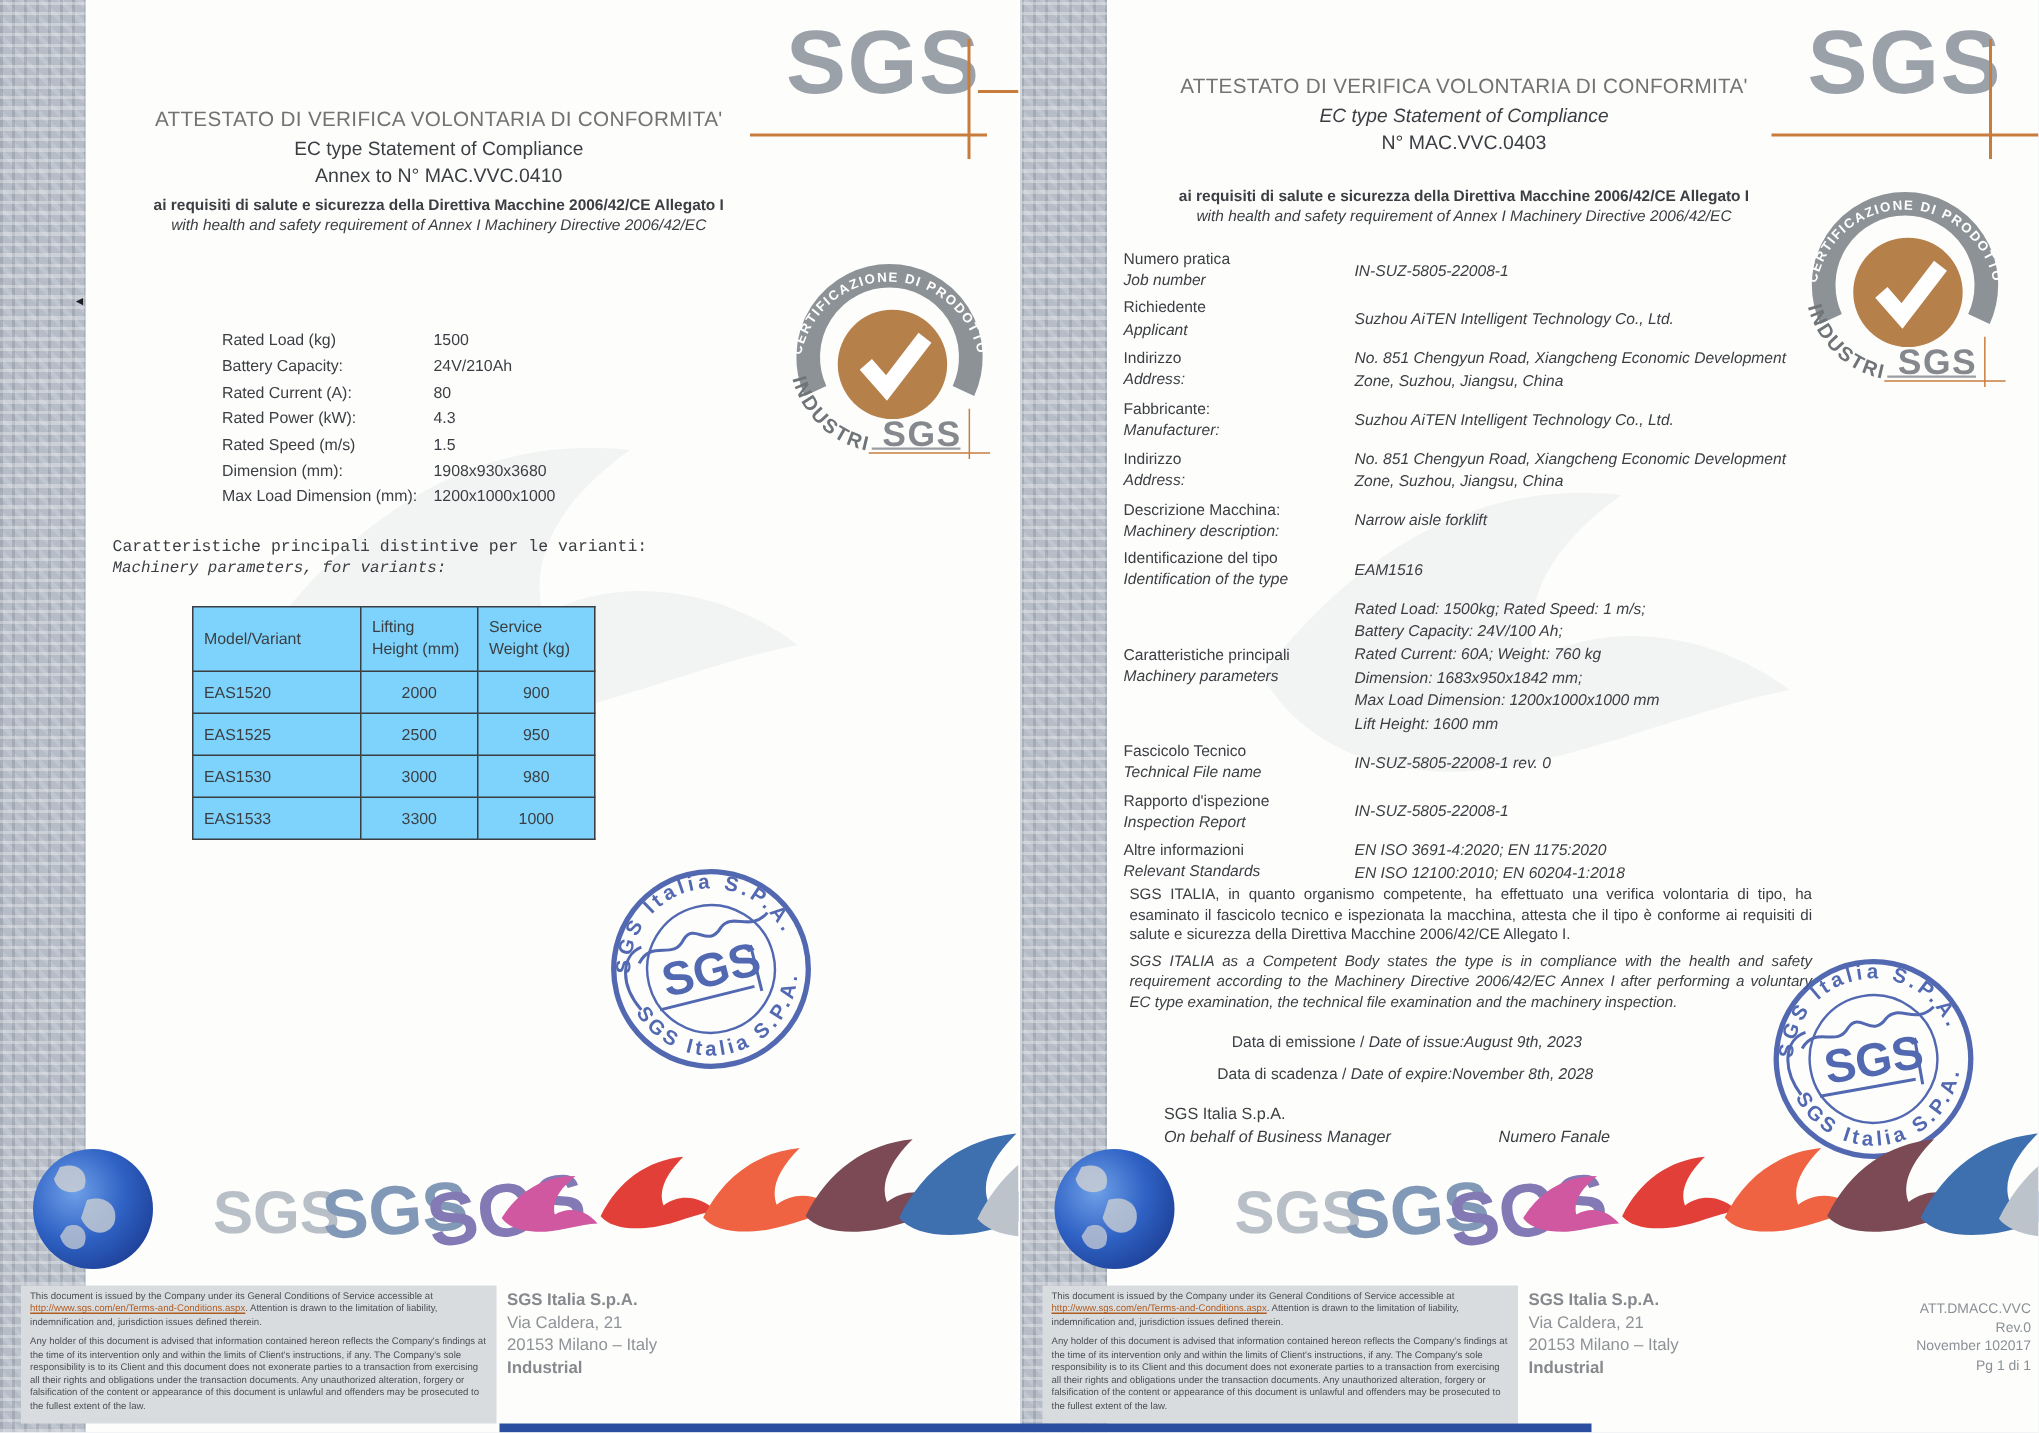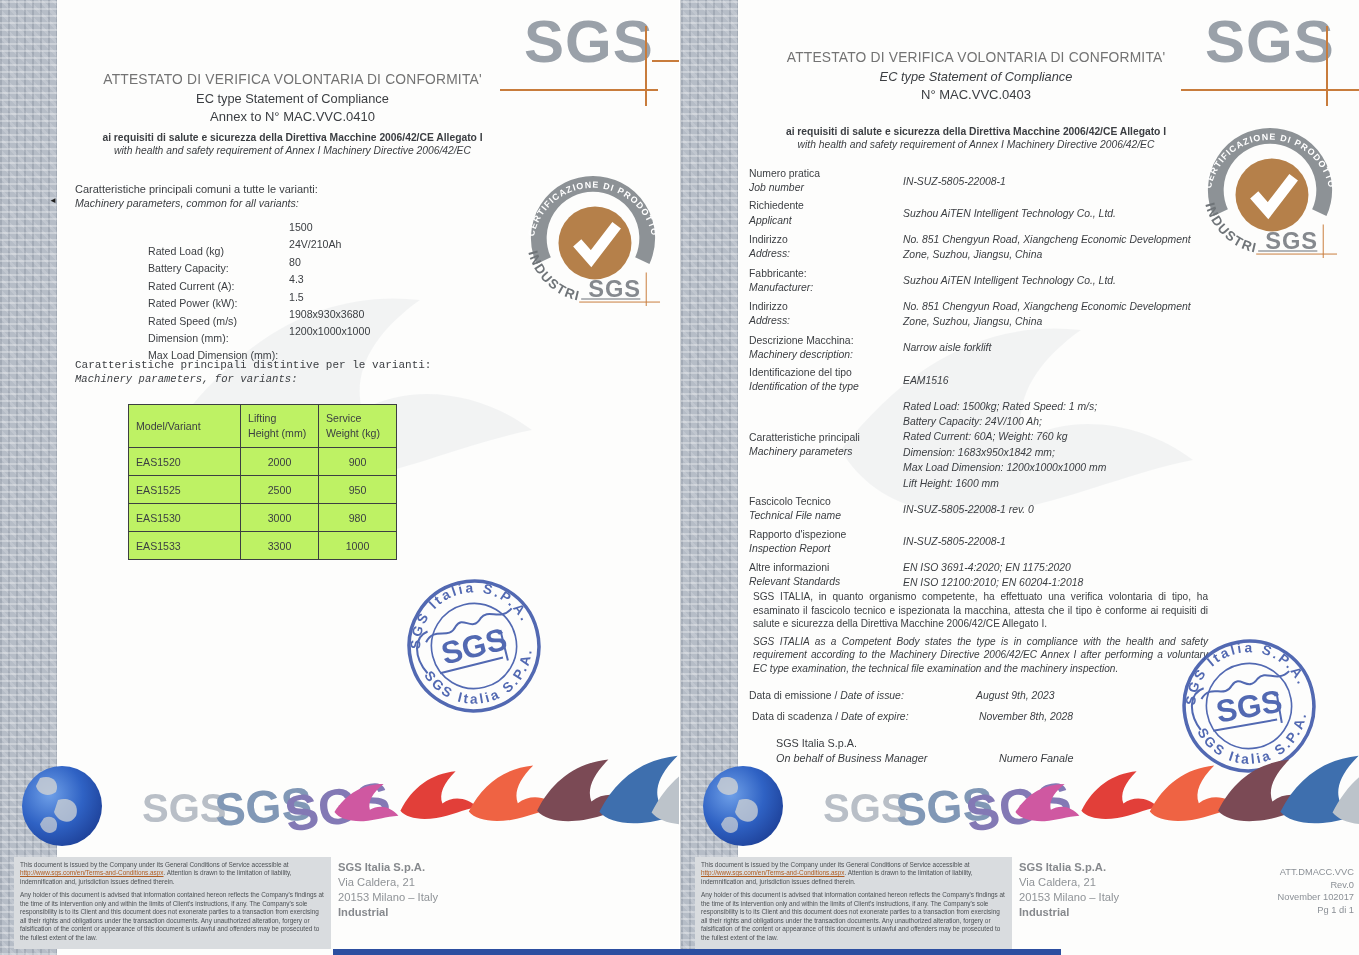--- a/index.html
+++ b/index.html
@@ -21,37 +21,37 @@
   .t2{font-size:12.8px;margin-top:4px;}
   .t2.i{font-style:italic;}
   .t3{font-size:13px;margin-top:3px;}
   .reqit{font-size:10.3px;font-weight:bold;margin-top:8px;}
   .reqen{font-size:10.3px;font-style:italic;margin-top:2px;}
   .sec{position:absolute;}
   .secit{font-size:11px;}
   .secen{font-size:10.6px;font-style:italic;margin-top:2px;}
   .params{position:absolute;}
   .params .row{display:flex;height:17.4px;font-size:10.6px;}
-  .params .lab{width:141px;flex:none;margin-top:24px;}
-  table.variants{border-collapse:collapse;font-size:10.6px;background:#bef264;}
+  .params .lab{width:141px;flex:none;}
+  table.variants{border-collapse:collapse;font-size:10.6px;background:#7dd3fc;}
   .variants th,.variants td{border:1.2px solid #3c3f42;padding:2px 7px;}
   .variants th{font-weight:normal;text-align:left;white-space:pre-line;height:38px;vertical-align:middle;line-height:15px;}
   .variants td{height:23px;}
   .variants td.num{text-align:center;}
   .fields{position:absolute;}
   .frow{display:flex;align-items:center;margin-bottom:4px;font-size:10.4px;}
   .flab{width:154px;flex:none;line-height:14.2px;}
   .flab .en{font-style:italic;display:block;}
   .flab .it{display:block;}
   .fval{font-style:italic;white-space:pre-line;line-height:15.4px;width:308px;}
   .paras{position:absolute;}
   .para{font-size:10.1px;line-height:13.5px;text-align:justify;margin:4px;}
   .para.en{font-style:italic;}
   .dline{display:flex;font-size:10.4px;position:absolute;}
-  .dlab{width:227px;flex:none;}
+  .dlab{width:227px;flex:none;text-align:right;}
   .i{font-style:italic;}
   .sigtxt{position:absolute;font-size:10.8px;}
   .stamp{position:absolute;width:152px;height:152px;color:#3b55a8;opacity:.88;}
   .ringtext{font-size:13.5px;font-weight:bold;letter-spacing:2.5px;fill:currentColor;font-family:"Liberation Sans",sans-serif;}
   .stampsgs{font-size:31px;font-weight:800;fill:currentColor;font-family:"Liberation Sans",sans-serif;}
   .certmark{position:absolute;width:138px;height:138px;}
   .cmArcText{font-size:9px;font-weight:bold;fill:#ffffff;letter-spacing:1.1px;font-family:"Liberation Sans",sans-serif;}
   .cmIndText{font-size:13.5px;font-weight:800;fill:#6f7478;letter-spacing:1.4px;font-family:"Liberation Sans",sans-serif;}
   .cmSgs{font-size:24px;font-weight:800;fill:#85898e;letter-spacing:1px;font-family:"Liberation Sans",sans-serif;}
   .band{position:absolute;left:0;top:748px;width:679px;height:112px;}
@@ -95,24 +95,20 @@
     <div class="croph" style="left:652px;top:60px;width:27px;"></div>
 
     <div class="hdr" style="left:60px;top:72px;width:465px;">
       <div class="t1">ATTESTATO DI VERIFICA VOLONTARIA DI CONFORMITA'</div>
       <div class="t2">EC type Statement of Compliance</div>
       <div class="t3">Annex to N° MAC.VVC.0410</div>
       <div class="reqit">ai requisiti di salute e sicurezza della Direttiva Macchine 2006/42/CE Allegato I</div>
       <div class="reqen">with health and safety requirement of Annex I Machinery Directive 2006/42/EC</div>
     </div>
 
-    <div class="sec" style="left:75px;top:183px;">
-      <div class="secit">Caratteristiche principali comuni a tutte le varianti:</div>
-      <div class="secen">Machinery parameters, common for all variants:</div>
-    </div>
 
     <div class="params" style="left:148px;top:221px;">
       <div class="row">
           <span class="lab">Rated Load (kg)</span>
           <span>1500</span>
         </div>
       <div class="row">
           <span class="lab">Battery Capacity:</span>
           <span>24V/210Ah</span>
         </div>
@@ -354,21 +350,21 @@
 
     <div class="paras" style="left:68px;top:586px;width:463px;">
       <p class="para">SGS ITALIA, in quanto organismo competente, ha effettuato una verifica volontaria di tipo, ha esaminato il fascicolo tecnico e ispezionata la macchina, attesta che il tipo è conforme ai requisiti di salute e sicurezza della Direttiva Macchine 2006/42/CE Allegato I.</p>
       <p class="para en">SGS ITALIA as a Competent Body states the type is in compliance with the health and safety requirement according to the Machinery Directive 2006/42/EC Annex I after performing a voluntary EC type examination, the technical file examination and the machinery inspection.</p>
     </div>
 
     <div class="dline" style="left:68px;top:690px;">
       <span class="dlab"><span>Data di emissione / </span><span class="i">Date of issue:</span></span>
       <span class="i">August 9th, 2023</span>
     </div>
-    <div class="dline" style="left:71px;top:711px;">
+    <div class="dline" style="left:60px;top:711px;">
       <span class="dlab"><span>Data di scadenza / </span><span class="i">Date of expire:</span></span>
       <span class="i">November 8th, 2028</span>
     </div>
 
     <div class="sigtxt" style="left:95px;top:737px;">SGS Italia S.p.A.</div>
     <div class="sigtxt i" style="left:95px;top:752px;">On behalf of Business Manager</div>
     <div class="sigtxt i" style="left:318px;top:752px;">Numero Fanale</div>
 
     <svg class="stamp" style="left:492px;top:630px;transform:rotate(-10deg);" viewBox="0 0 150 150">
       <circle cx="75" cy="75" r="64" fill="none" stroke="currentColor" stroke-width="3.5"></circle>

